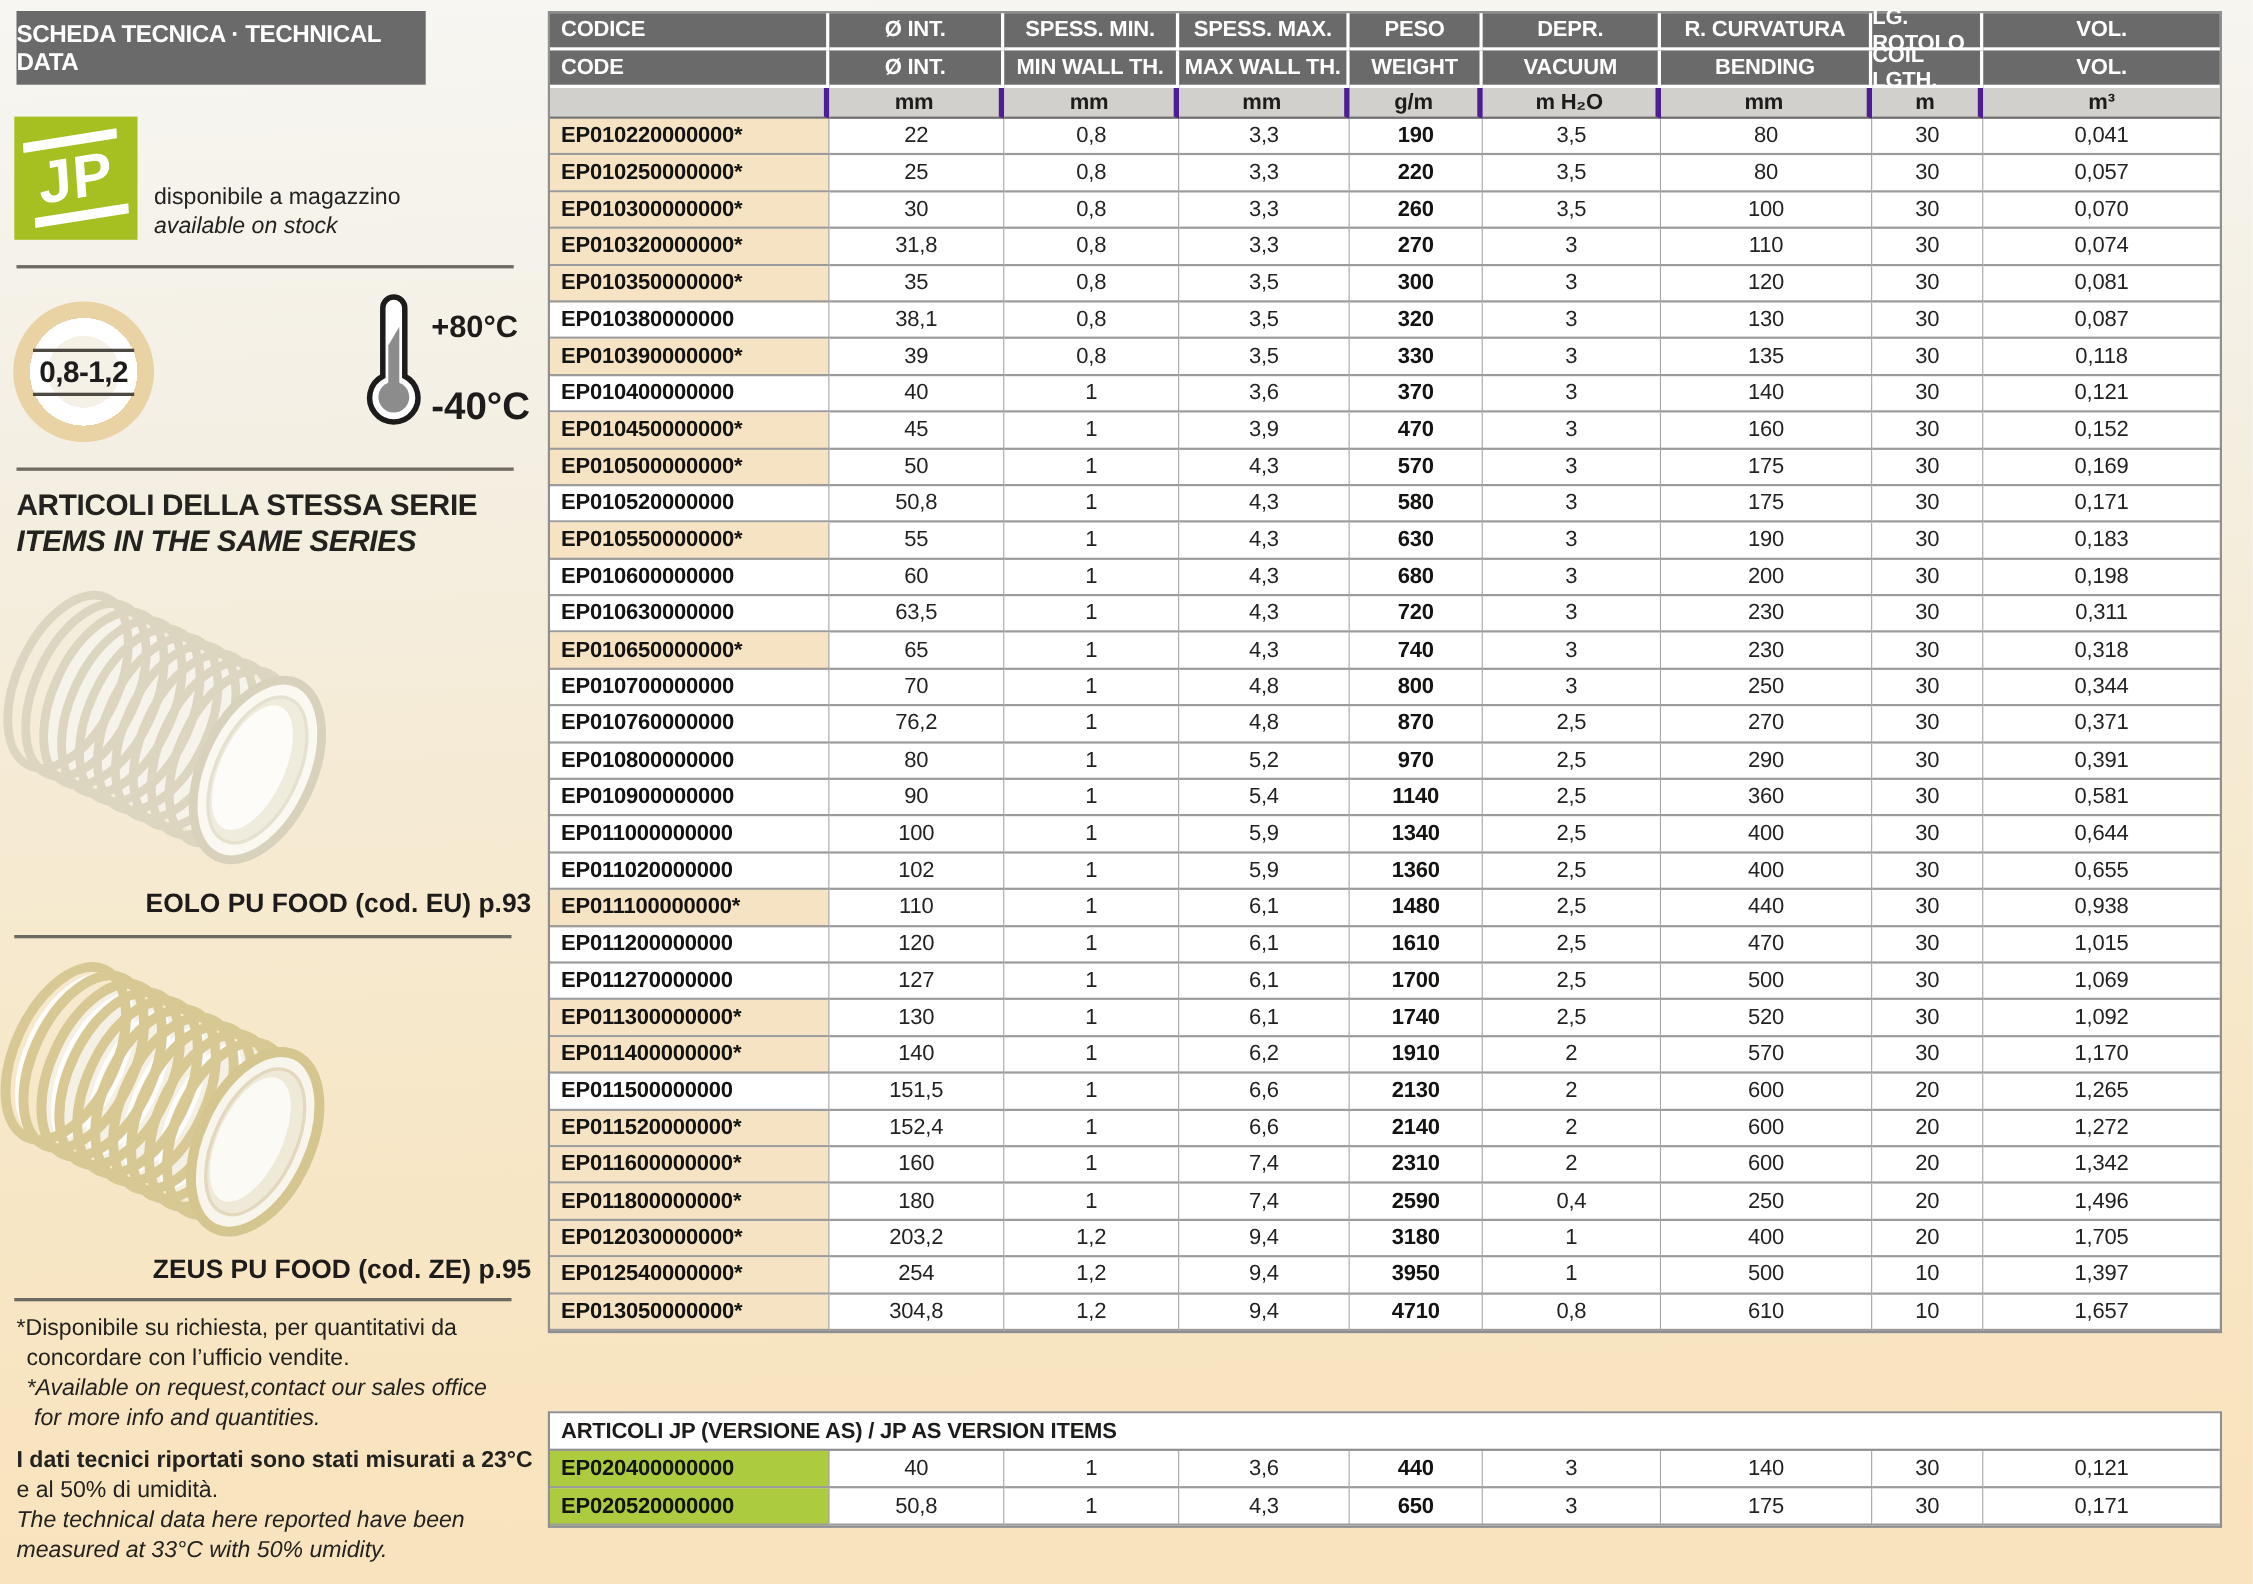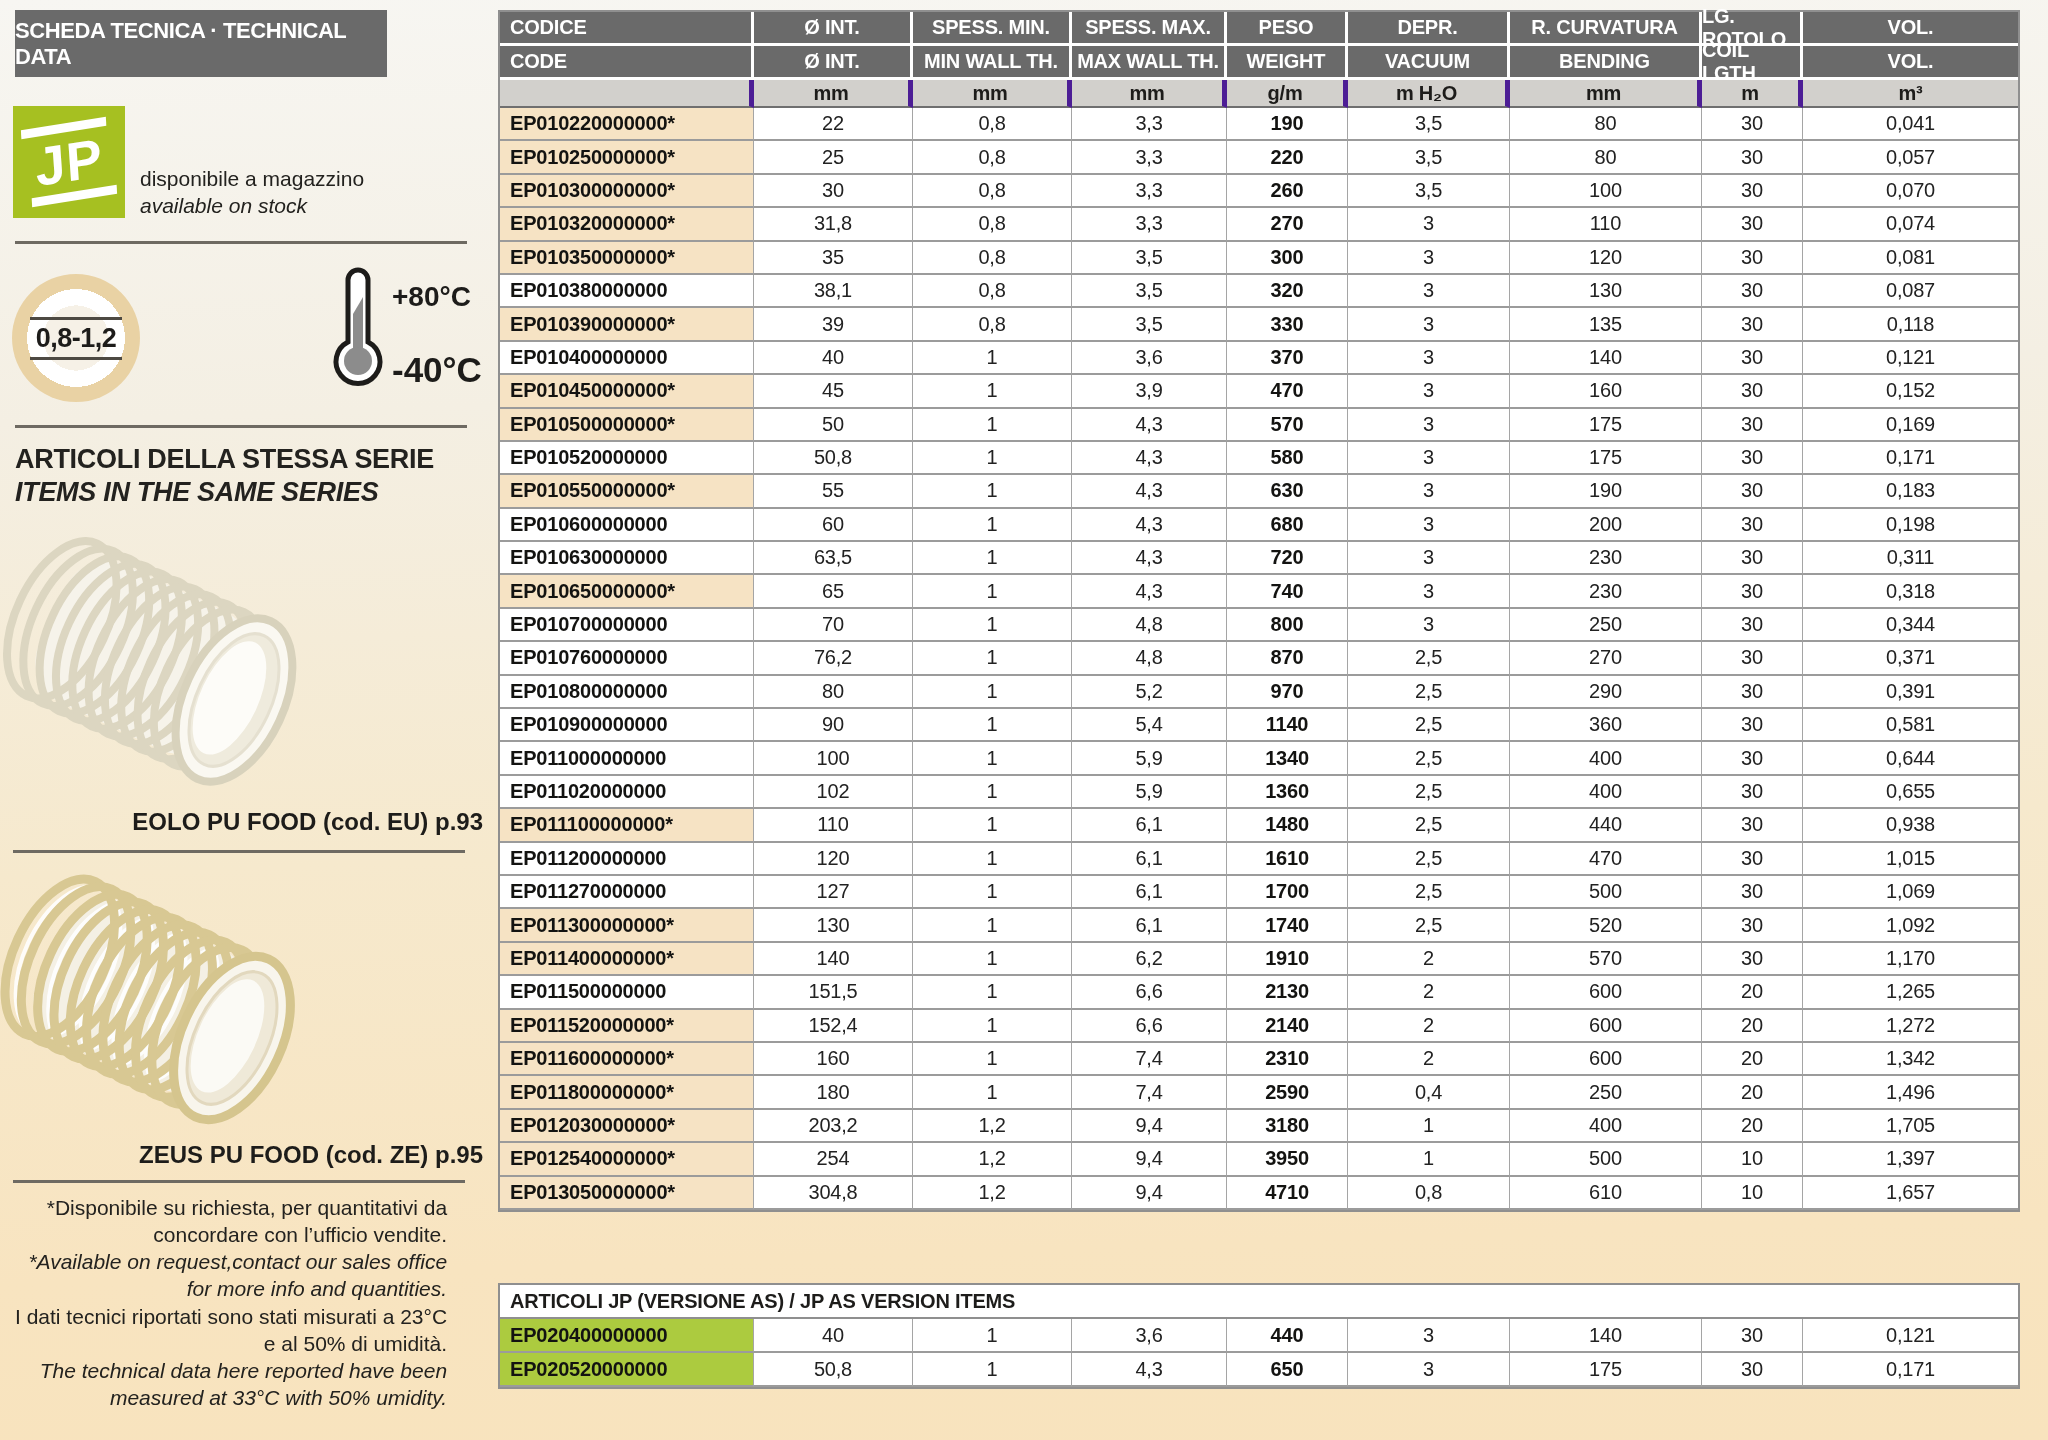--- a/index.html
+++ b/index.html
@@ -33,25 +33,25 @@
     border-bottom:3px solid #4d4942;padding:3px 6px;}
   .thermo{position:absolute;left:328px;top:264px;}
   .temp-max{position:absolute;left:392px;top:281px;font-size:28px;font-weight:bold;}
   .temp-min{position:absolute;left:392px;top:350px;font-size:35px;font-weight:bold;}
   .series-it{position:absolute;left:15px;top:444px;font-size:27px;font-weight:bold;letter-spacing:-0.3px;color:#23221f;}
   .series-en{position:absolute;left:15px;top:477px;font-size:27px;font-weight:bold;font-style:italic;letter-spacing:-0.3px;color:#23221f;}
   .hose1{position:absolute;left:2px;top:522px;}
   .hose2{position:absolute;left:0px;top:860px;}
   .cap1,.cap2{position:absolute;left:0;width:483px;text-align:right;font-weight:bold;font-size:24px;color:#1d1c1a;}
   .cap1{top:808px;} .cap2{top:1141px;}
-  .notes{position:absolute;left:15px;top:1194px;font-size:21px;line-height:27px;color:#23221f;text-align:right;}
+  .notes{position:absolute;left:15px;top:1194px;font-size:21px;line-height:27px;color:#23221f;}
   .notes .en{font-style:italic;}
   .notes .ind{padding-left:9px;}
   .notes .ind2{padding-left:16px;}
-  .notes .gap{margin-top:1px;}
+  .notes .gap{margin-top:12px;font-weight:bold;}
   
   .dtable,.astable{position:absolute;left:498px;display:grid;background:#fff;border:2px solid #8f8f8f;
     grid-template-columns:254px 159px 159px 155px 121px 162px 192px 101px 215px;}
   .dtable{top:10px;grid-template-rows:34px 34px 28px repeat(33,33.4px);}
   .astable{top:1283px;grid-template-rows:34px 34px 34px;}
   .dtable>div,.astable>div{display:flex;align-items:center;justify-content:center;font-size:20px;letter-spacing:-0.2px;}
   .hcell{background:var(--header-gray);color:#fff;font-weight:bold;font-size:19px;letter-spacing:-0.6px;
     border-right:3px solid #fff;border-bottom:3px solid #fff;}
   .hcell.left{justify-content:flex-start;padding-left:10px;}
   .ucell{background:var(--units-gray);font-weight:bold;border-right:5px solid #4c1d95;border-bottom:2px solid #6f6f6f;}

